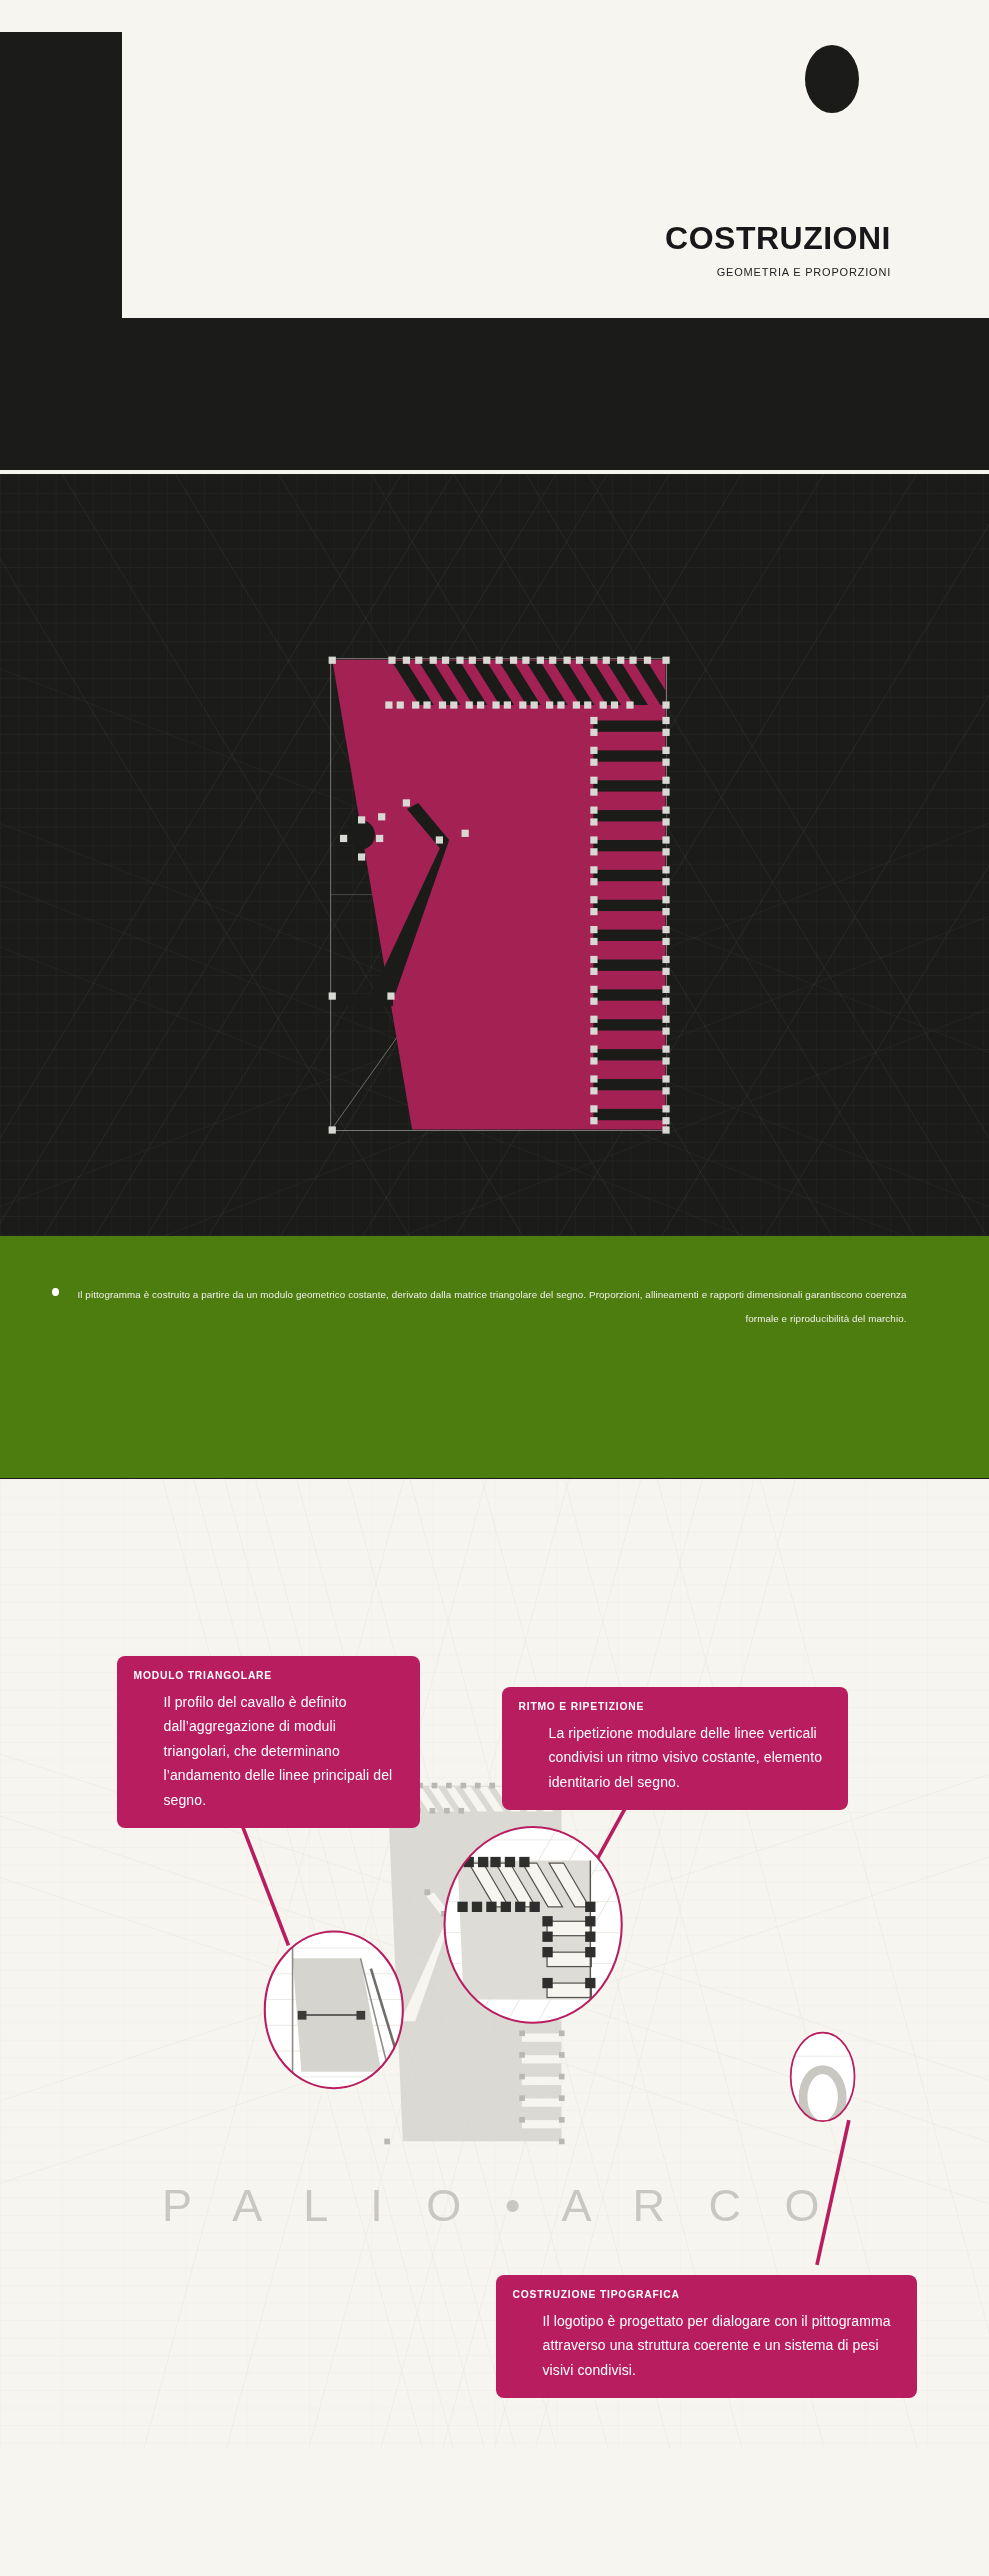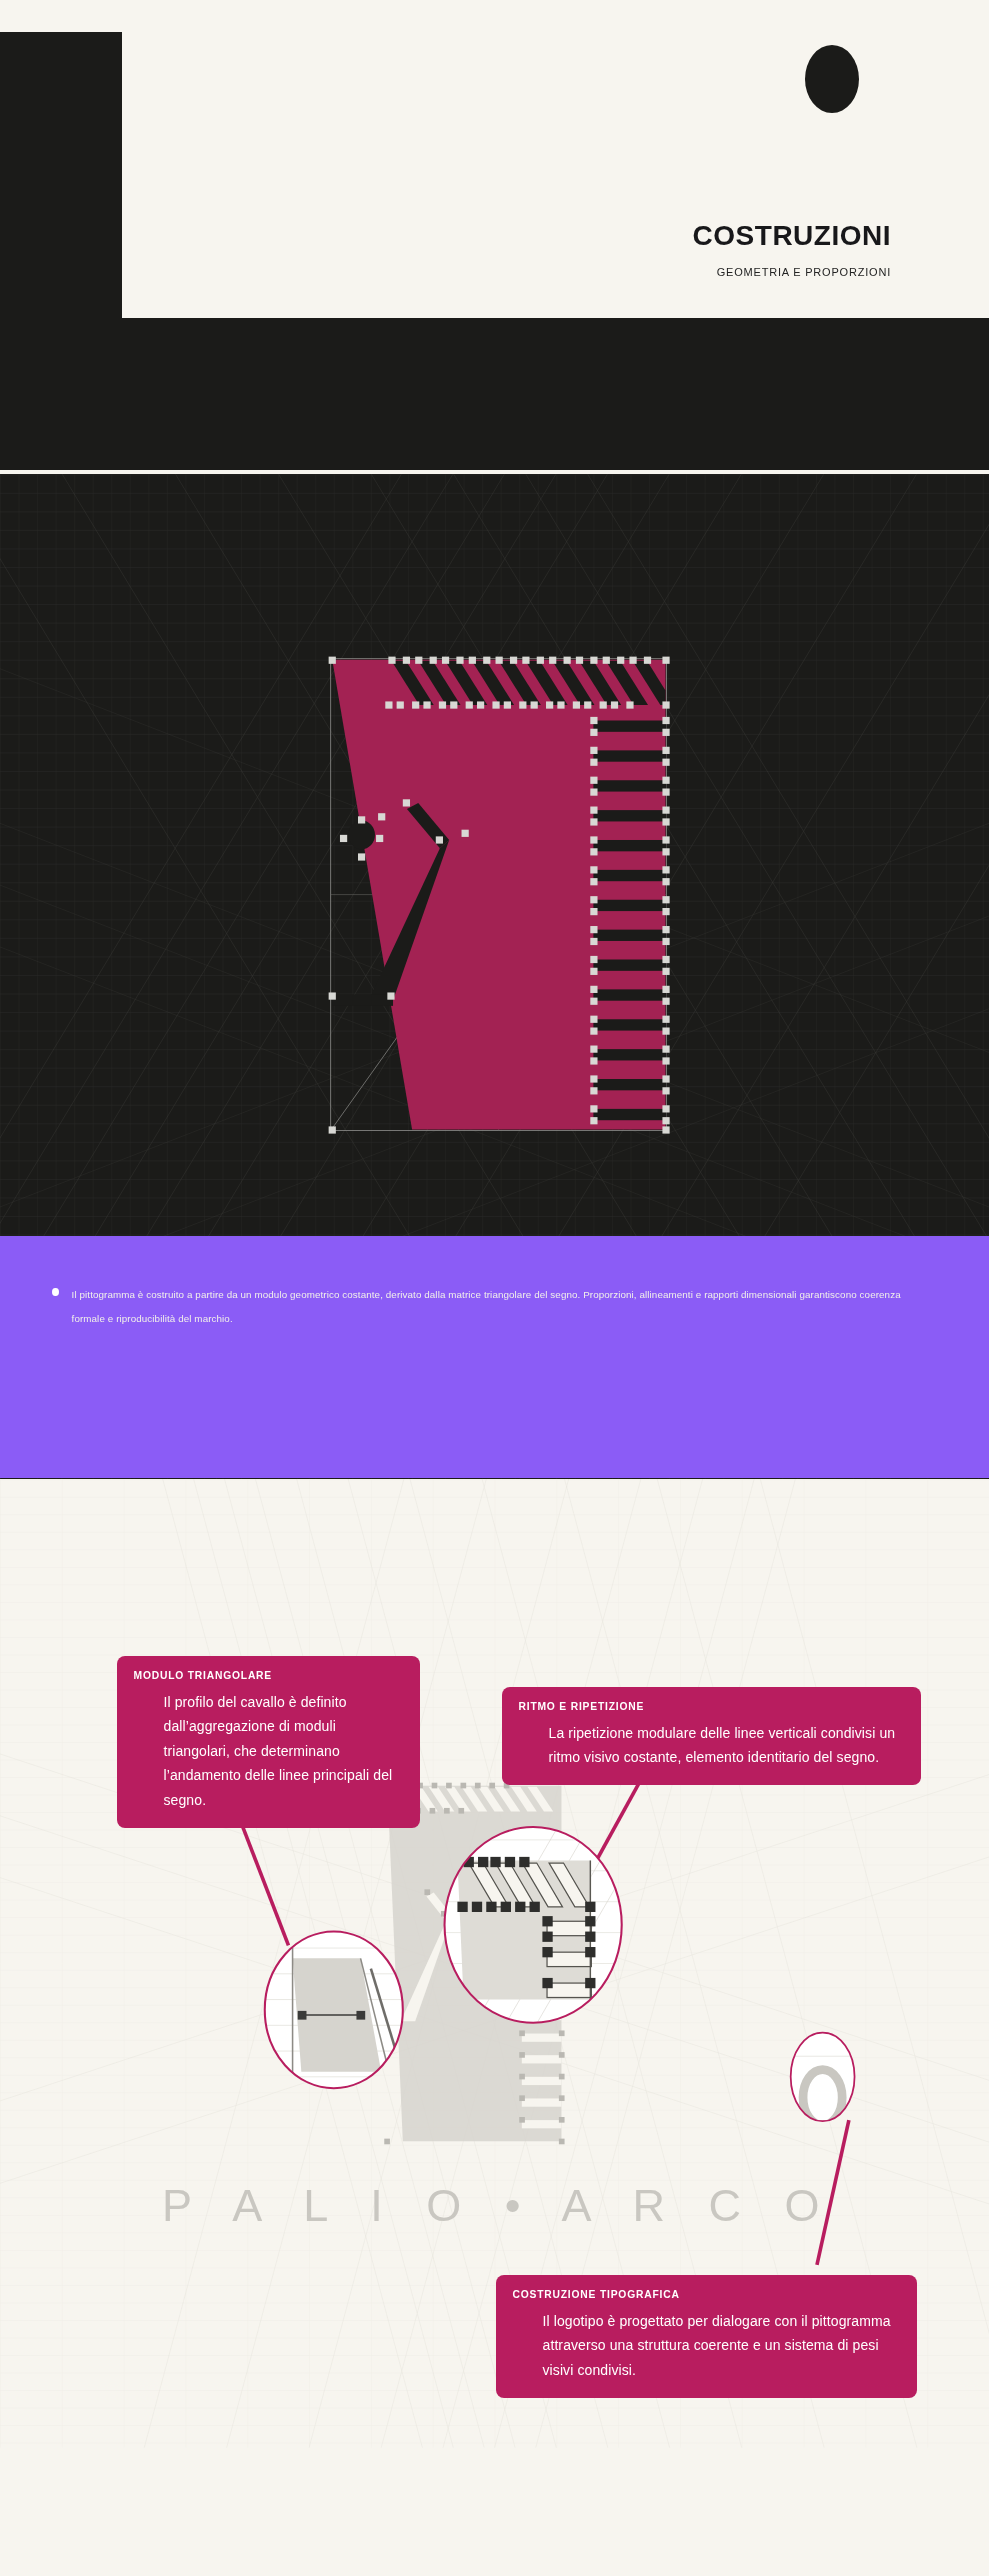--- a/index.html
+++ b/index.html
@@ -9,45 +9,45 @@
     font-family:"Liberation Sans", sans-serif;
   }
 
   
   .header { position:absolute; left:0; top:0; width:989px; height:474px; background:#f7f5ef; }
   .hdr-dark-left { position:absolute; left:0; top:32px; width:122px; height:442px; background:#1b1b19; }
   .hdr-dark-bottom { position:absolute; left:0; top:318px; width:989px; height:156px; background:#1b1b19; }
   .hdr-cream { position:absolute; left:122px; top:0; width:867px; height:318px; background:#f7f5ef; }
   .hdr-dot { position:absolute; left:805px; top:45px; width:54px; height:68px; border-radius:50%; background:#1b1b19; }
   .hdr-title { position:absolute; left:0; right:98px; top:222px; text-align:right;
-    font-size:28px; font-weight:800; letter-spacing:0.5px; color:#18181a; line-height:1; }
+    font-size:32px; font-weight:800; letter-spacing:0.5px; color:#18181a; line-height:1; }
   .hdr-sub { position:absolute; left:0; right:98px; top:267px; text-align:right;
     font-size:11px; font-weight:400; letter-spacing:0.8px; color:#232323; line-height:1; }
   .hdr-rule { position:absolute; left:0; top:470px; width:989px; height:3.6px; background:#f7f5ef; }
 
   
   .dark-canvas { position:absolute; left:0; top:474px; width:989px; height:1005px; background:#1b1b19; overflow:hidden; }
   .dark-canvas .gridsvg { position:absolute; left:0; top:0; width:989px; height:1005px; }
 
   
-  .dark-caption { position:absolute; left:0; top:1236px; width:989px; height:242px; background:#8b5cf6; }
+  .dark-caption { position:absolute; left:0; top:1236px; width:989px; height:242px; background:#4d7c0f;text-align:right; }
   .bullet-row { position:absolute; left:52px; top:47px; width:876px; display:flex; gap:12.4px; }
   .bullet-dot { width:7.2px; height:8.8px; border-radius:50%; background:#ffffff; flex:none; margin-top:4.6px; }
   .bullet-txt { font-size:9.8px; line-height:2.45; color:#f2f0ea; max-width:835px; letter-spacing:0.1px; }
 
   
   .light-area { position:absolute; left:0; top:1479px; width:989px; height:969px; background:#f7f5ef; overflow:hidden; }
   .light-area .gridsvg { position:absolute; left:0; top:0; width:989px; height:969px; }
 
   .card { position:absolute; background:#b81d5f; border-radius:8px; padding:14.4px 16.5px 15.5px 16.5px; color:#fff; }
   .card-title { font-size:10.3px; font-weight:800; letter-spacing:0.8px; margin-bottom:8.2px; }
   .card-body { font-size:14px; line-height:1.75; letter-spacing:0.1px;margin-left:30px; }
 
   .card-1 { left:117px; top:1656px; width:303px; }
-  .card-2 { left:502px; top:1687px; width:419px; }
+  .card-2 { left:502px; top:1687px; width:346px; }
   .card-3 { left:496px; top:2275px; width:421px; }
 
   .wordmark-grey { position:absolute; left:4px; top:2180px; width:989px; text-align:center;
     font-size:45px; font-weight:400; letter-spacing:15.5px; color:#c9c7c1; }
 </style>
 </head>
 <body>
 
 <div class="header">
   <div class="hdr-dark-left"></div>

